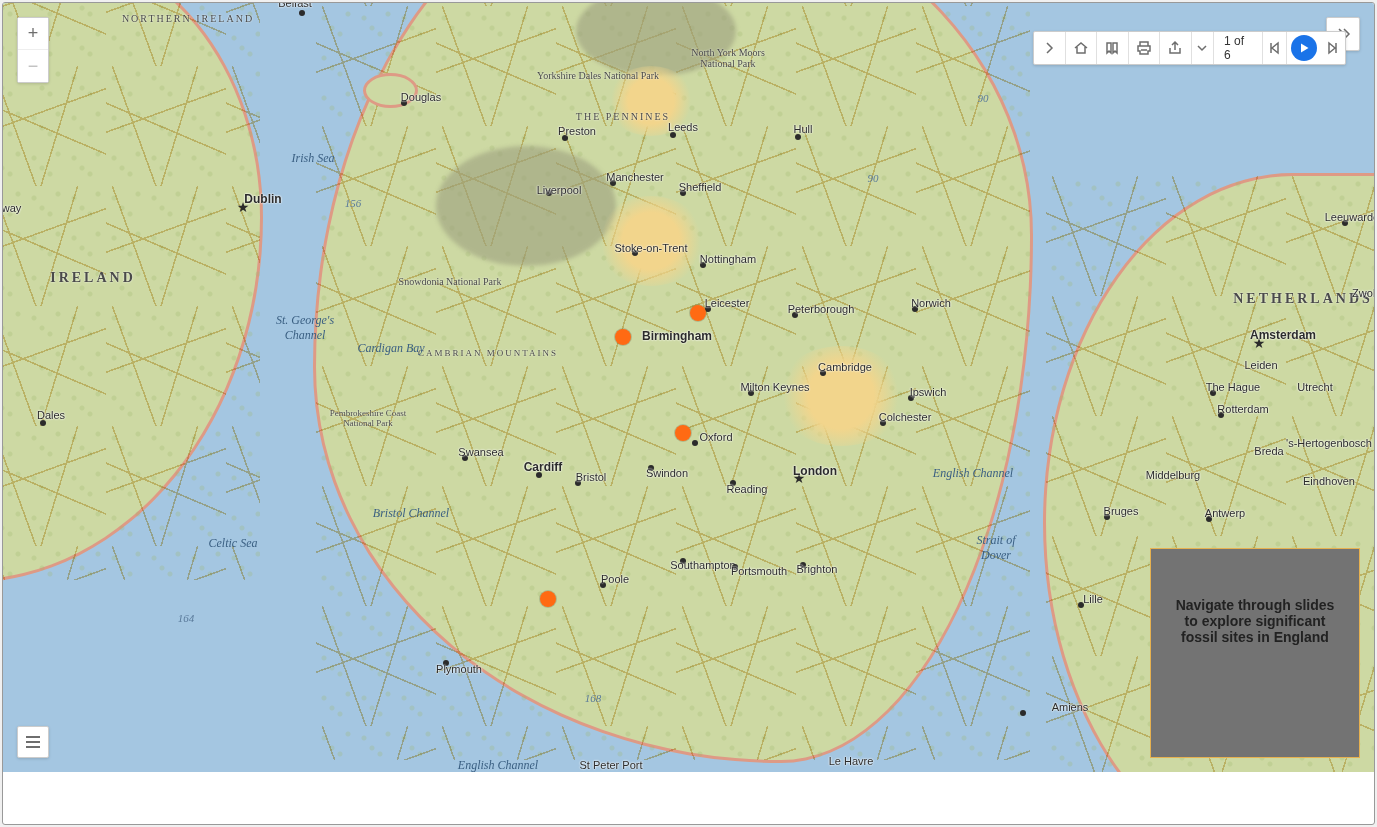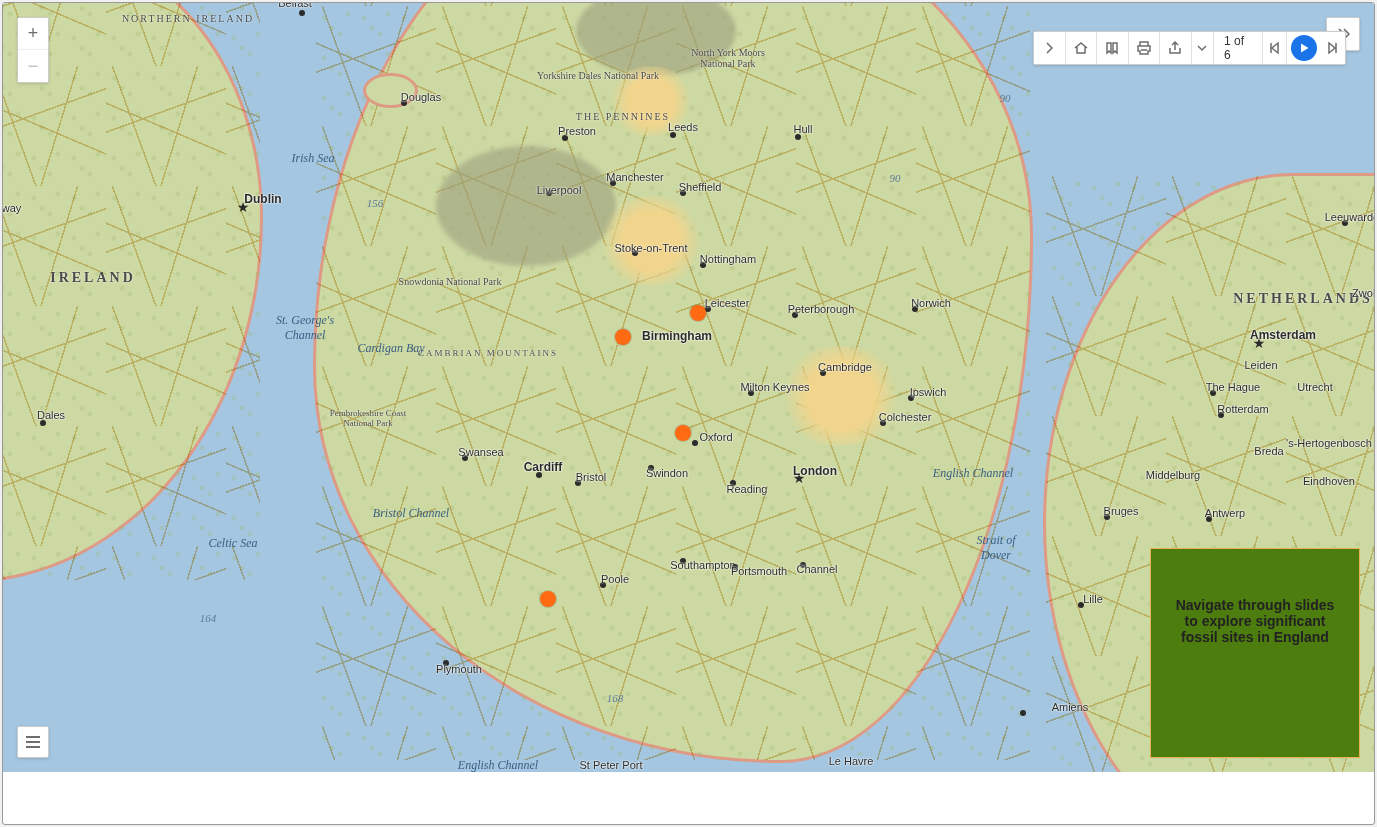--- a/index.html
+++ b/index.html
@@ -30,38 +30,38 @@
     mix-blend-mode: multiply;
   }
   .mountains { position:absolute; background:#9c9f7e; opacity:.6; border-radius:50%; filter:blur(2px);}
   .city-dot { position:absolute; width:6px; height:6px; background:#2b2b2b; border-radius:50%; transform:translate(-50%,-50%);}
   .city-lbl { position:absolute; font-size:11px; color:#2b2b2b; transform:translate(-50%,-50%); white-space:nowrap; text-shadow:0 0 2px #fff,0 0 2px #fff;}
   .city-lbl.bold { font-weight:700; font-size:12px;}
   .region-lbl { position:absolute; font-family:Georgia,serif; color:#4a4a4a; font-style:italic; transform:translate(-50%,-50%); text-shadow:0 0 2px #fff;}
   .region-lbl.caps { font-style:normal; letter-spacing:3px; font-size:14px; font-weight:700;}
   .region-lbl.small { font-size:10px; letter-spacing:2px; font-style:normal;}
   .sea-lbl { position:absolute; font-family:Georgia,serif; font-style:italic; color:#3a5f82; font-size:12px; transform:translate(-50%,-50%); text-align:center;}
-  .depth { position:absolute; font-family:Georgia,serif; font-style:italic; color:#5a7a9a; font-size:11px; transform:translate(-50%,-50%);padding-left:44px;}
+  .depth { position:absolute; font-family:Georgia,serif; font-style:italic; color:#5a7a9a; font-size:11px; transform:translate(-50%,-50%);}
   .fossil { position:absolute; width:16px; height:16px; background:#ff6a13; border-radius:50%; transform:translate(-50%,-50%); box-shadow:0 0 0 1px rgba(0,0,0,.15);}
   .star { position:absolute; color:#2b2b2b; font-size:14px; transform:translate(-50%,-50%);}
   
   .zoom { position:absolute; top:14px; left:14px; width:32px; background:#fff; border:1px solid #ccc; border-radius:2px; box-shadow:0 1px 3px rgba(0,0,0,.15);}
   .zoom button { width:100%; height:32px; background:#fff; border:none; border-bottom:1px solid #eee; color:#6e6e6e; font-size:18px; display:flex; align-items:center; justify-content:center; cursor:pointer;}
   .zoom button:last-child { border-bottom:none; color:#bcbcbc;}
   .legend { position:absolute; bottom:14px; left:14px; width:32px; height:32px; background:#fff; border:1px solid #ccc; border-radius:2px; display:flex; align-items:center; justify-content:center; box-shadow:0 1px 3px rgba(0,0,0,.15); cursor:pointer;}
   .legend span{display:flex;flex-direction:column;gap:3px;}
   .legend span i{width:14px;height:2px;background:#6e6e6e;display:block;}
   .toolbar { position:absolute; top:14px; right:14px; height:34px; background:#fff; border:1px solid #ccc; border-radius:2px; display:flex; align-items:stretch; box-shadow:0 1px 3px rgba(0,0,0,.15);}
   .tb-btn { width:34px; display:flex; align-items:center; justify-content:center; border-right:1px solid #e0e0e0; color:#6e6e6e; cursor:pointer; font-size:14px;}
   .tb-btn:last-child{border-right:none;}
   .tb-btn.wide{width:auto; padding:0 10px; font-size:12px; color:#333;}
   .tb-btn.play{ background:#1a73e8; color:#fff; border-radius:50%; width:26px; height:26px; margin:4px 4px; border:none;} 
   .toolbar-wrap{position:absolute;top:14px;right:14px;display:flex;gap:8px;align-items:flex-start;}
   .collapse-btn{width:34px;height:34px;background:#fff;border:1px solid #ccc;border-radius:2px;display:flex;align-items:center;justify-content:center;color:#6e6e6e;box-shadow:0 1px 3px rgba(0,0,0,.15);cursor:pointer;}
-  .note { position:absolute; bottom:14px; right:14px; width:210px; height:210px; background:#4d7c0f; padding:48px 18px 0; text-align:center; font-size:14px; font-weight:600; color:#222; border:1px solid #e6b150;}
+  .note { position:absolute; bottom:14px; right:14px; width:210px; height:210px; background:#737373; padding:48px 18px 0; text-align:center; font-size:14px; font-weight:600; color:#222; border:1px solid #e6b150;}
   .urban{position:absolute;background:radial-gradient(circle,#f2d58c 0%,#f2d58c 40%,transparent 70%);border-radius:50%;}
   svg.icon{width:16px;height:16px;stroke:currentColor;fill:none;stroke-width:1.5;}
 </style>
 </head>
 <body>
 
 <div class="frame">
 
   <div class="map-area">
     <div class="sea"></div>
@@ -192,21 +192,21 @@
     <div class="city-dot" style="left:462px;top:455px;"></div>
     <div class="city-lbl" style="left:478px;top:449px;">Swansea</div>
 
     <div class="city-dot" style="left:680px;top:558px;"></div>
     <div class="city-lbl" style="left:700px;top:562px;">Southampton</div>
 
     <div class="city-dot" style="left:732px;top:564px;"></div>
     <div class="city-lbl" style="left:756px;top:568px;">Portsmouth</div>
 
     <div class="city-dot" style="left:800px;top:562px;"></div>
-    <div class="city-lbl" style="left:814px;top:566px;">Channel</div>
+    <div class="city-lbl" style="left:814px;top:566px;">Brighton</div>
 
     <div class="city-dot" style="left:600px;top:582px;"></div>
     <div class="city-lbl" style="left:612px;top:576px;">Poole</div>
 
     <div class="city-dot" style="left:443px;top:660px;"></div>
     <div class="city-lbl" style="left:456px;top:666px;">Plymouth</div>
 
     <div class="city-lbl" style="left:608px;top:762px;">St Peter Port</div>
 
     <div class="city-lbl bold" style="left:1280px;top:332px;">Amsterdam</div>

